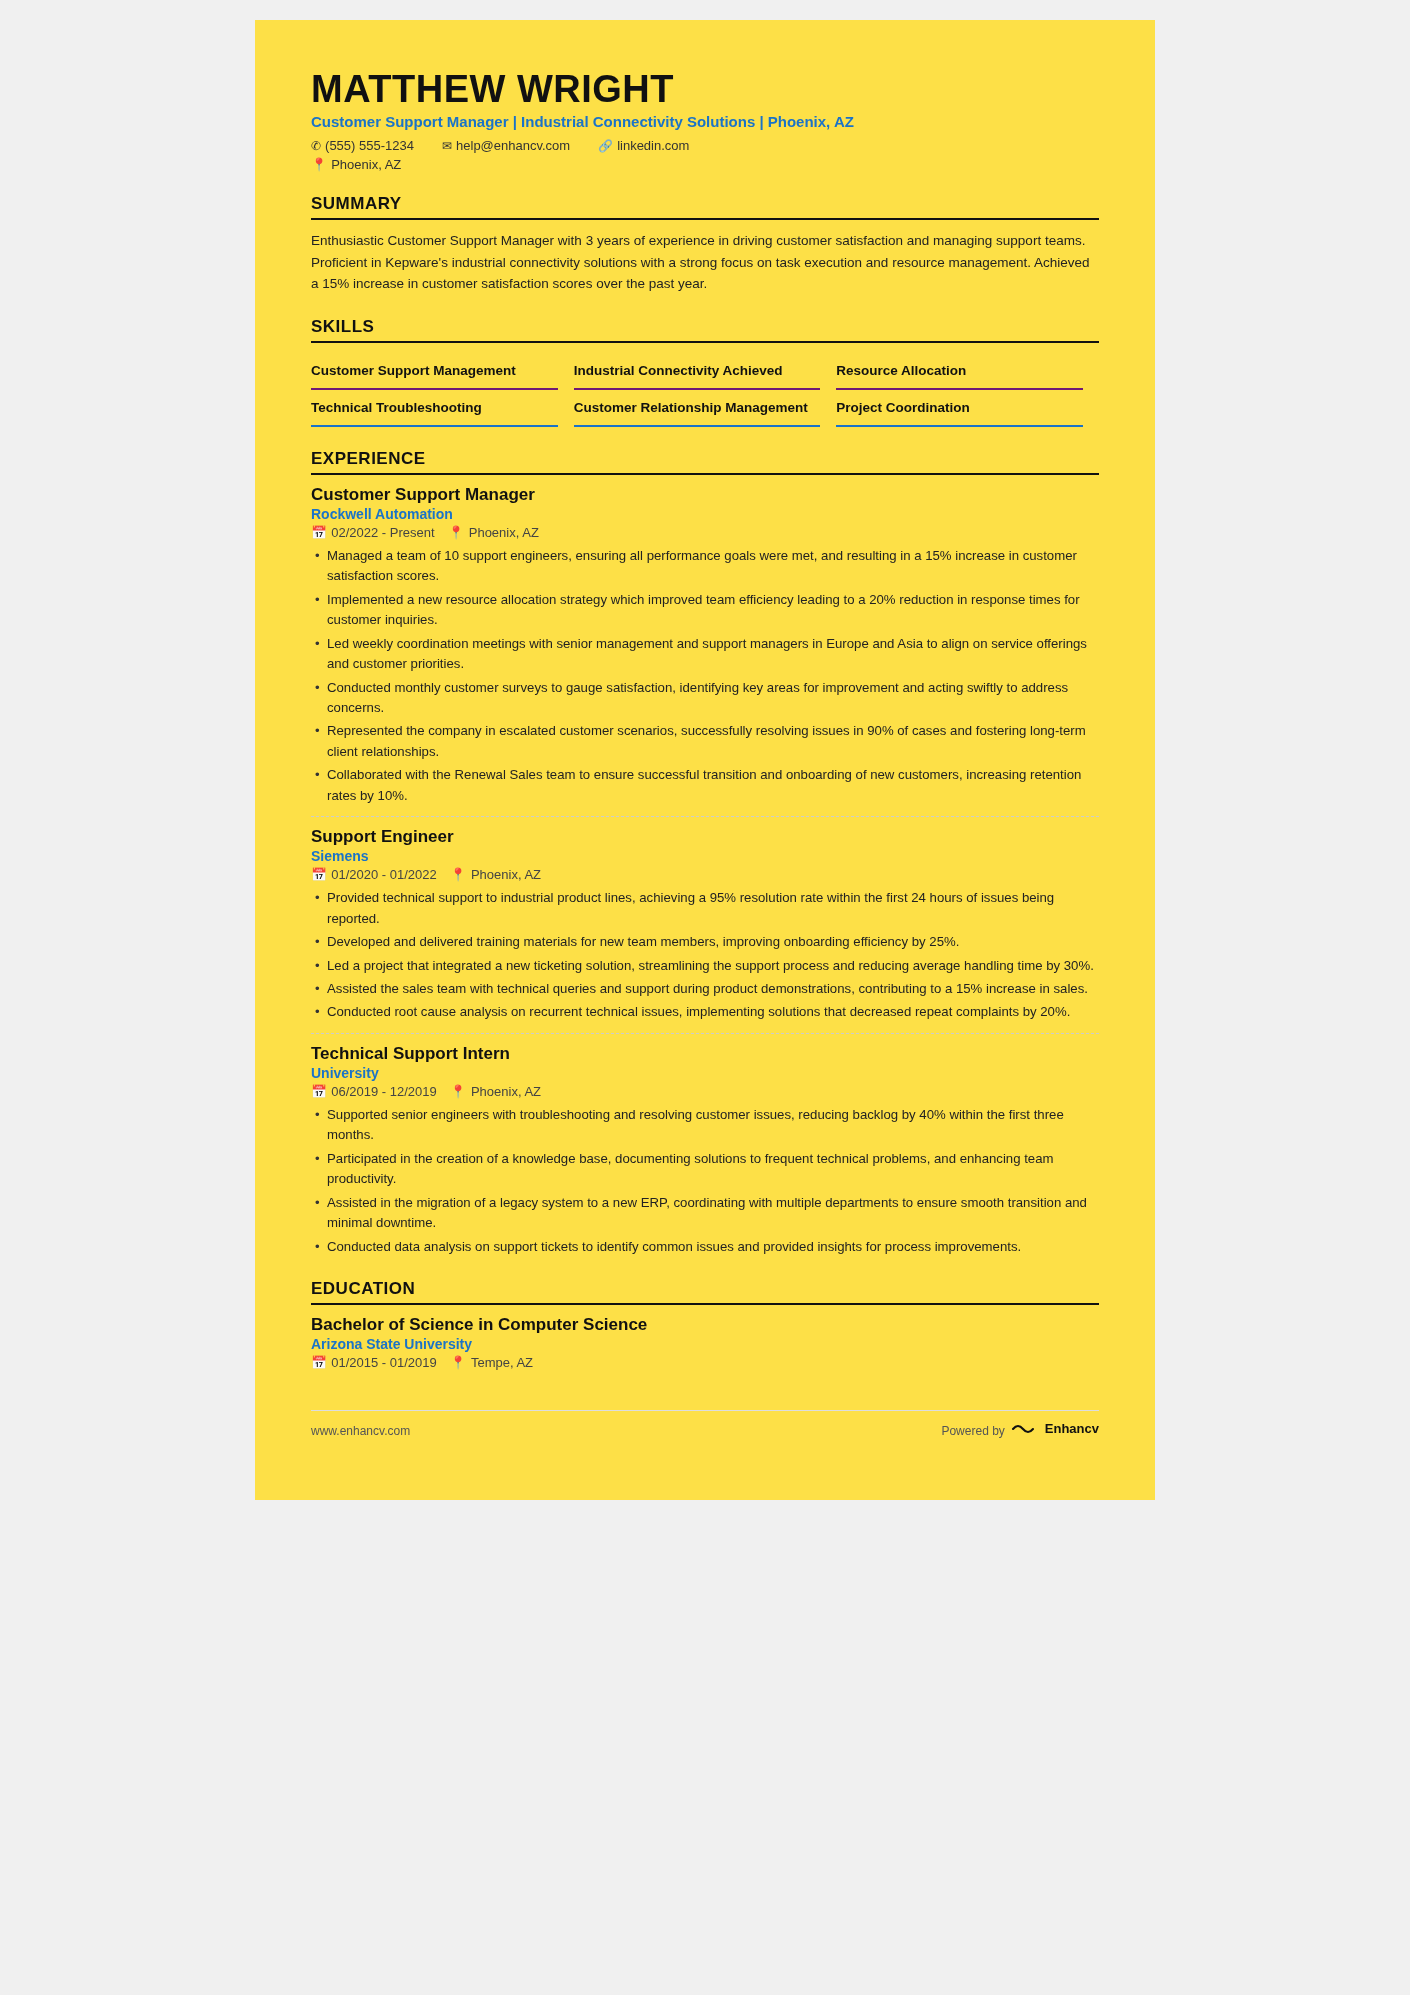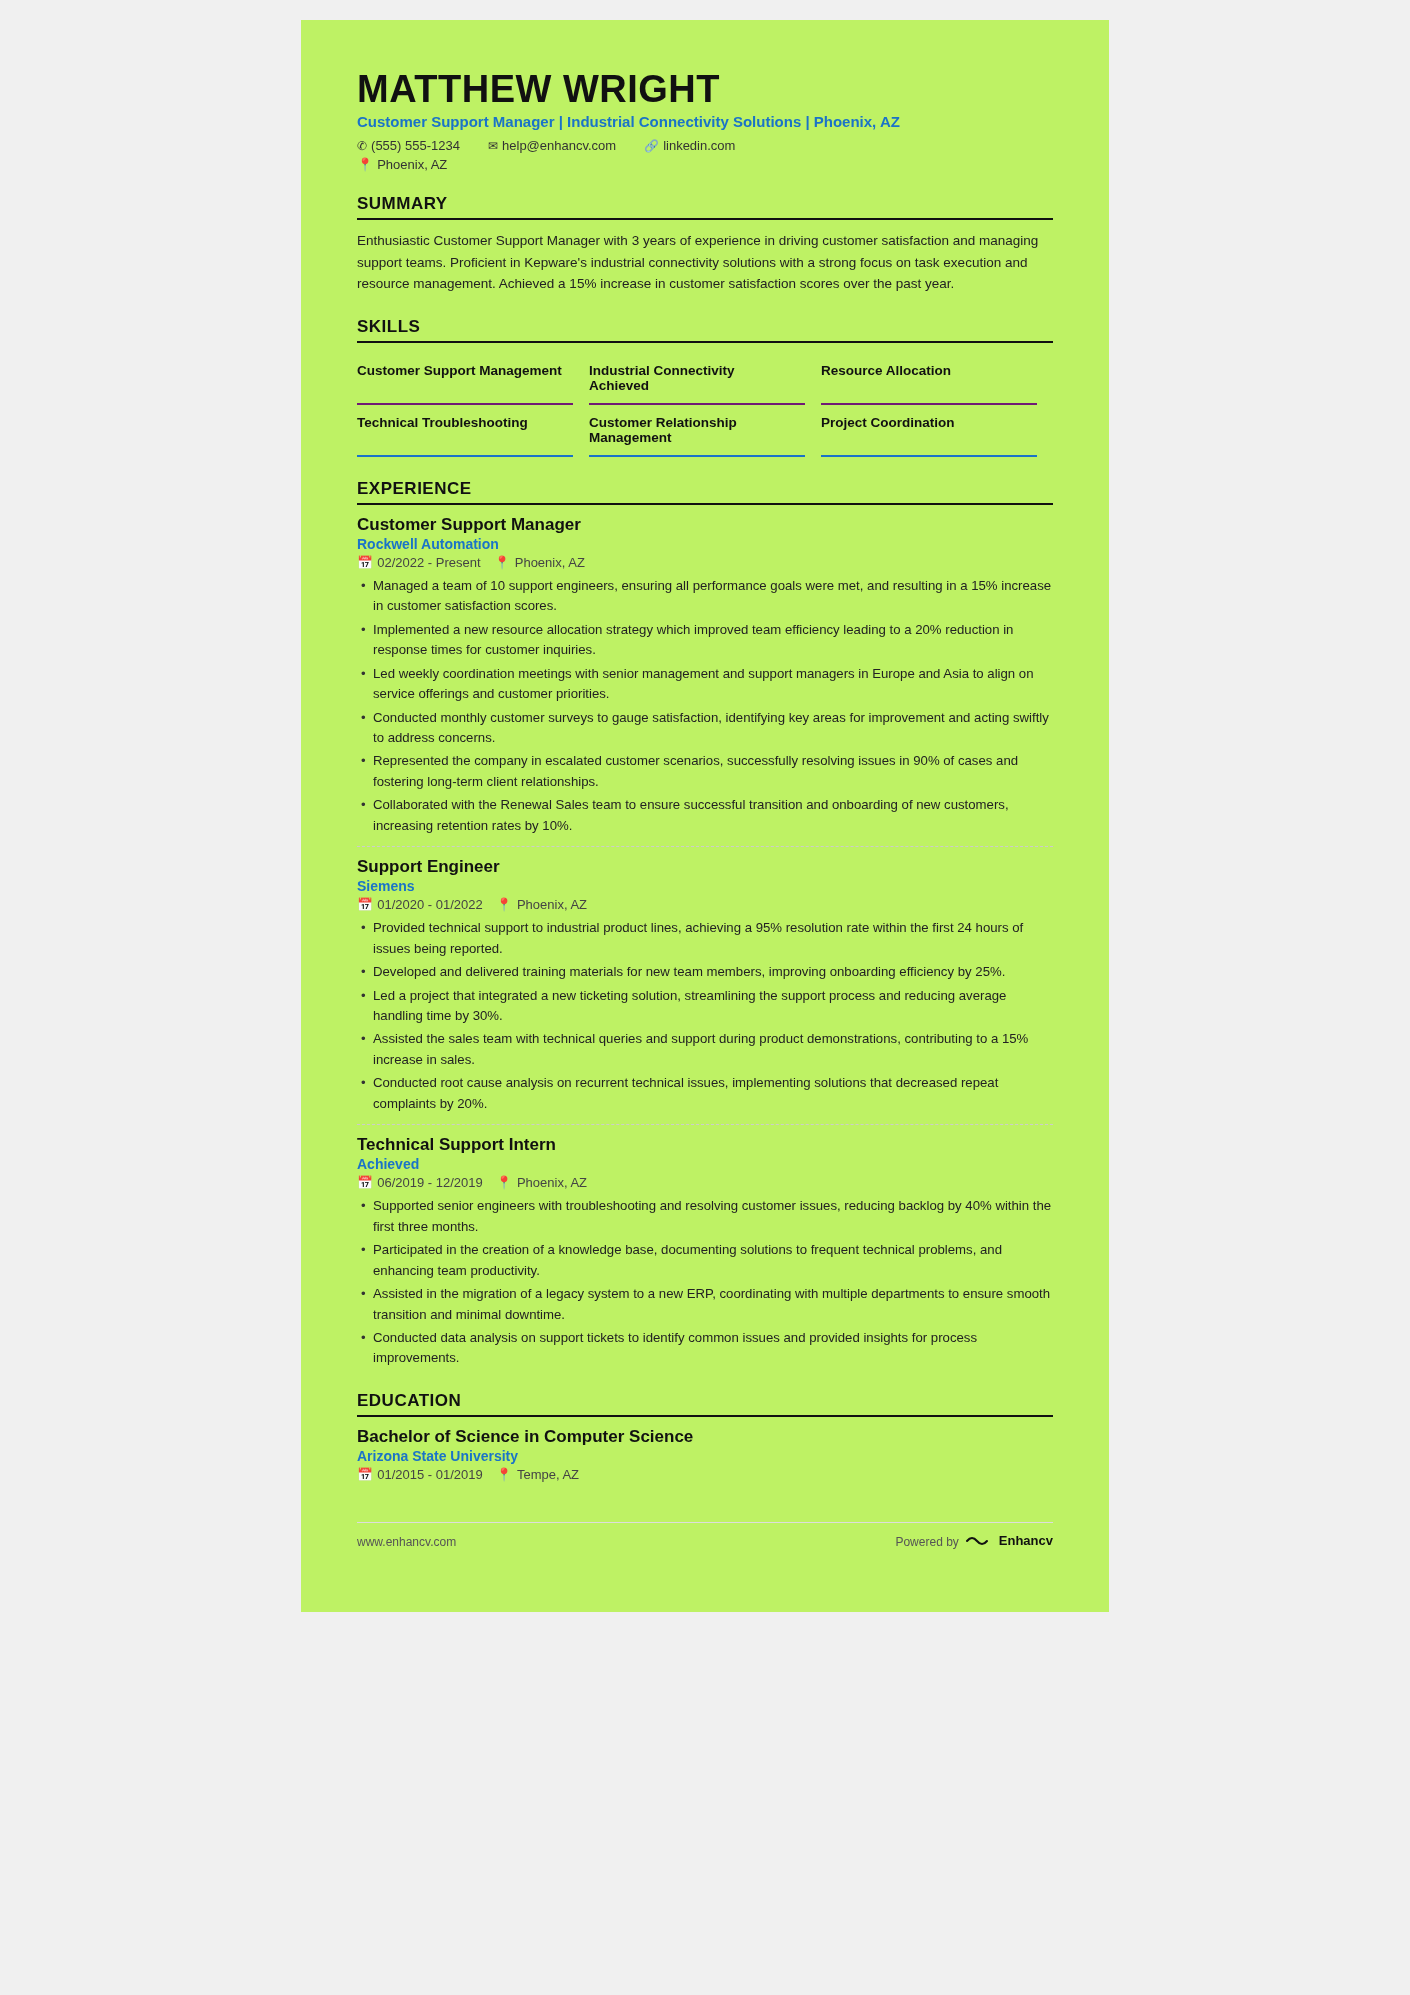--- a/index.html
+++ b/index.html
@@ -5,22 +5,22 @@
     * { margin: 0; padding: 0; box-sizing: border-box; }
     body {
       font-family: Arial, sans-serif;
       background: #f0f0f0;
       display: flex;
       justify-content: center;
       align-items: flex-start;
       padding: 20px;
     }
     .resume-page {
-      background: #bef264;
-      width: 808px;
+      background: #fde047;
+      width: 900px;
       min-height: 1300px;
       padding: 48px 56px 60px 56px;
       position: relative;
     }
     .name {
       font-size: 38px;
       font-weight: 900;
       color: #111;
       letter-spacing: 0.5px;
       margin-bottom: 2px;
@@ -275,21 +275,21 @@
         <li>Provided technical support to industrial product lines, achieving a 95% resolution rate within the first 24 hours of issues being reported.</li>
         <li>Developed and delivered training materials for new team members, improving onboarding efficiency by 25%.</li>
         <li>Led a project that integrated a new ticketing solution, streamlining the support process and reducing average handling time by 30%.</li>
         <li>Assisted the sales team with technical queries and support during product demonstrations, contributing to a 15% increase in sales.</li>
         <li>Conducted root cause analysis on recurrent technical issues, implementing solutions that decreased repeat complaints by 20%.</li>
       </ul>
     </div>
 
     <div class="exp-entry">
       <div class="exp-job-title">Technical Support Intern</div>
-      <div class="exp-company">Achieved</div>
+      <div class="exp-company">University</div>
       <div class="exp-meta">
         <div class="exp-meta-item">
           <span>📅</span>
           <span>06/2019 - 12/2019</span>
         </div>
         <div class="exp-meta-item">
           <span>📍</span>
           <span>Phoenix, AZ</span>
         </div>
       </div>

